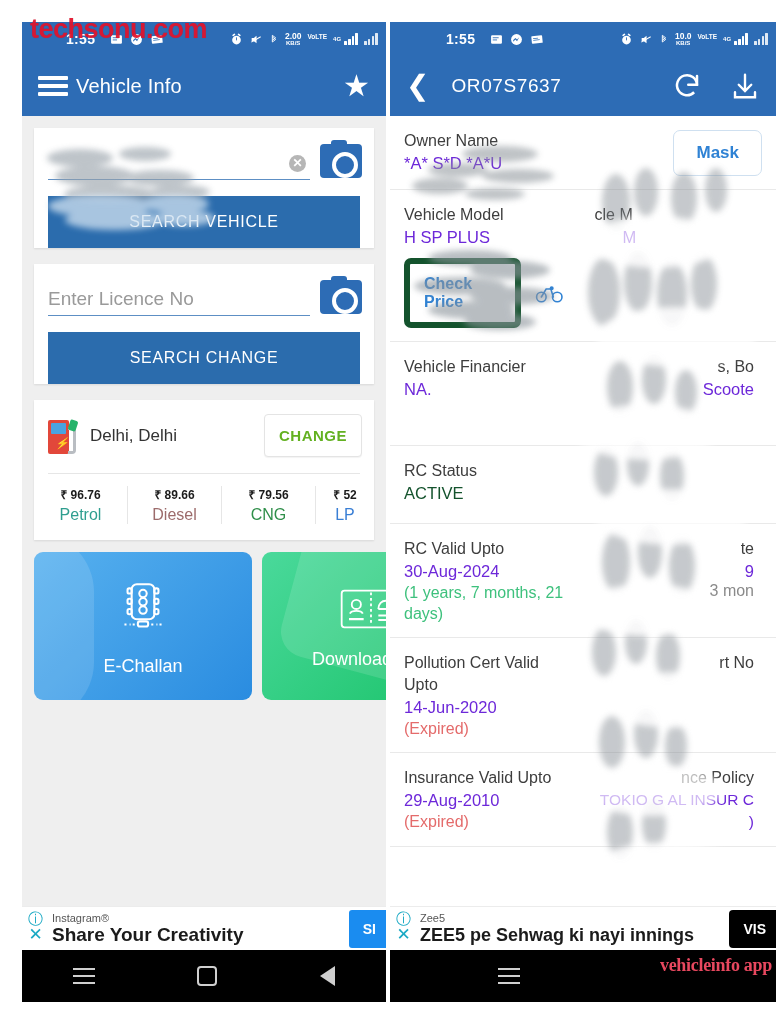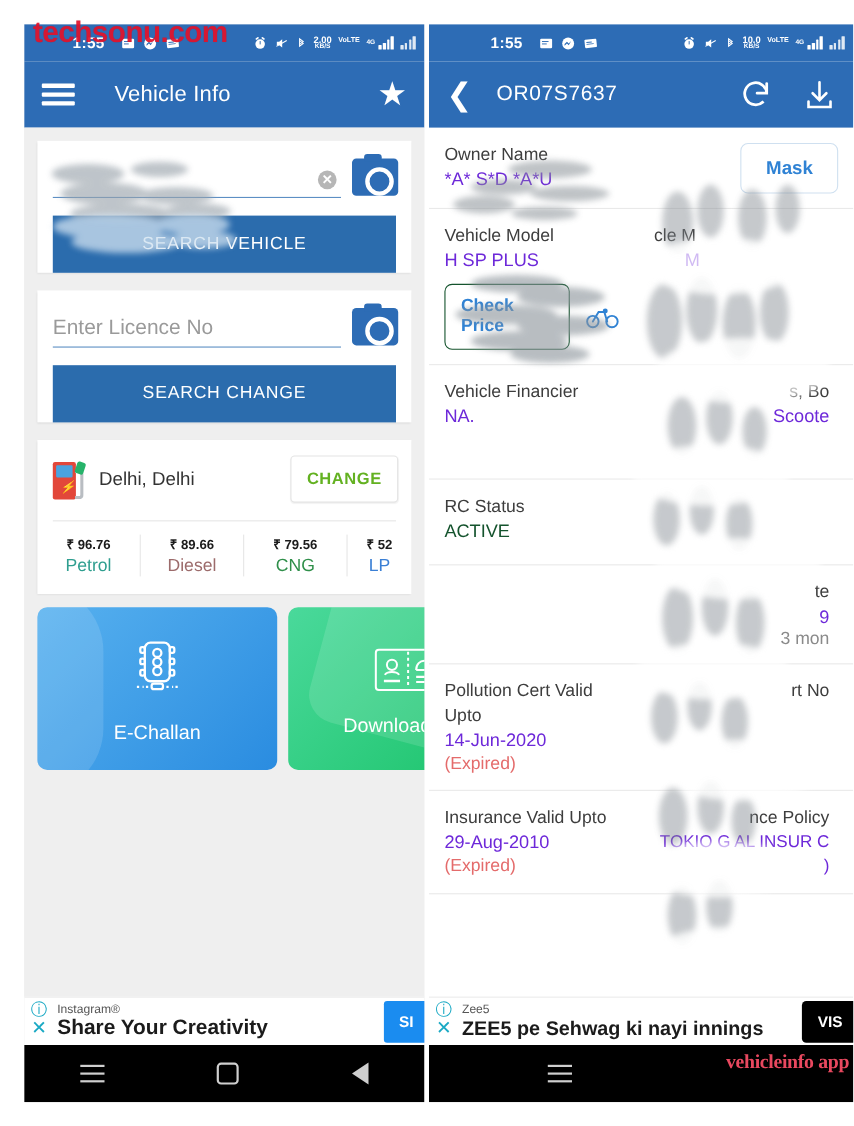--- a/index.html
+++ b/index.html
@@ -36,21 +36,21 @@
   .bars span { width:2.6px; background:#fff; display:block; border-radius:.5px;}
   .bars span:nth-child(1){height:4px}
   .bars span:nth-child(2){height:6.5px}
   .bars span:nth-child(3){height:9px}
   .bars span:nth-child(4){height:12px}
   .bars.dim span { opacity:.85; }
 
   
   .appbar {
     height: 60px; background:#2d6cb5; color:#fff;
-    display:flex; align-items:center; padding:0 16px; gap:36px;
+    display:flex; align-items:center; padding:0 16px; gap:8px;
   }
   .appbar .title { font-size:20px; font-weight:400; letter-spacing:.2px; }
   .panel.right .appbar .title { font-size:19px; font-weight:500; letter-spacing:.6px; }
   .hamburger { width:30px; height:20px; display:flex; flex-direction:column; justify-content:space-between; cursor:pointer;}
   .hamburger i { display:block; height:4px; background:#fff; border-radius:1px;}
   .spacer { flex:1; }
   .star { font-size:30px; line-height:1; color:#fff; }
   .backarrow { font-size:28px; line-height:1; font-weight:300;}
   .ab-ico { width:30px; height:30px; }
 
@@ -143,21 +143,21 @@
   .drow { display:flex; padding:14px 14px 13px 14px; border-bottom:1px solid #e9e9e9; position:relative;gap:23px; }
   .dcol { flex:1; min-width:0; padding-right:8px;}
   .dlabel { font-size:16px; color:#3d3d3d; line-height:22px;}
   .dvalue { font-size:16.5px; color:#6d28d9; line-height:22px;}
   .dvalue.green { color:#14532d; }
   .dsub.green { color:#3ec17d; font-size:16px; line-height:21px;}
   .dsub.red { color:#e46b6b; font-size:16px; line-height:21px;}
   .mask-btn { border:1px solid #cfe0f0; border-radius:7px; background:#fff; color:#2f82d4;
               font-size:17px; font-weight:600; padding:12px 22px; align-self:flex-start; }
   .check-price {
-    display:inline-block; border:1px solid #14532d; border-radius:7px; background:#fff; color:#2f82d4;
+    display:inline-block; border:6px solid #14532d; border-radius:7px; background:#fff; color:#2f82d4;
     font-size:16px; font-weight:600; padding:11px 14px; margin-top:10px;
   }
   .cp-wrap{ display:flex; align-items:center; gap:14px;}
   .bike { margin-top:10px; }
 
   .redact { position:absolute; filter:blur(3px); opacity:.85; pointer-events:none;}
 </style>
 </head>
 <body>
 
@@ -489,20 +489,25 @@
         </div>
 
         <div class="drow" style="min-height:78px">
           <div class="dcol">
             <div class="dlabel">RC Status</div>
             <div class="dvalue green">ACTIVE</div>
           </div>
         </div>
 
         <div class="drow">
+          <div class="dcol">
+            <div class="dlabel">RC Valid Upto</div>
+            <div class="dvalue">30-Aug-2024</div>
+            <div class="dsub green">(1 years, 7 months, 21 days)</div>
+          </div>
           <div class="dcol" style="text-align:right">
             <div class="dlabel">te</div>
             <div class="dvalue">9</div>
             <div class="dsub" style="color:#8a8a8a;font-size:16px">3 mon</div>
           </div>
         </div>
 
         <div class="drow">
           <div class="dcol">
             <div class="dlabel">Pollution Cert Valid Upto</div>

